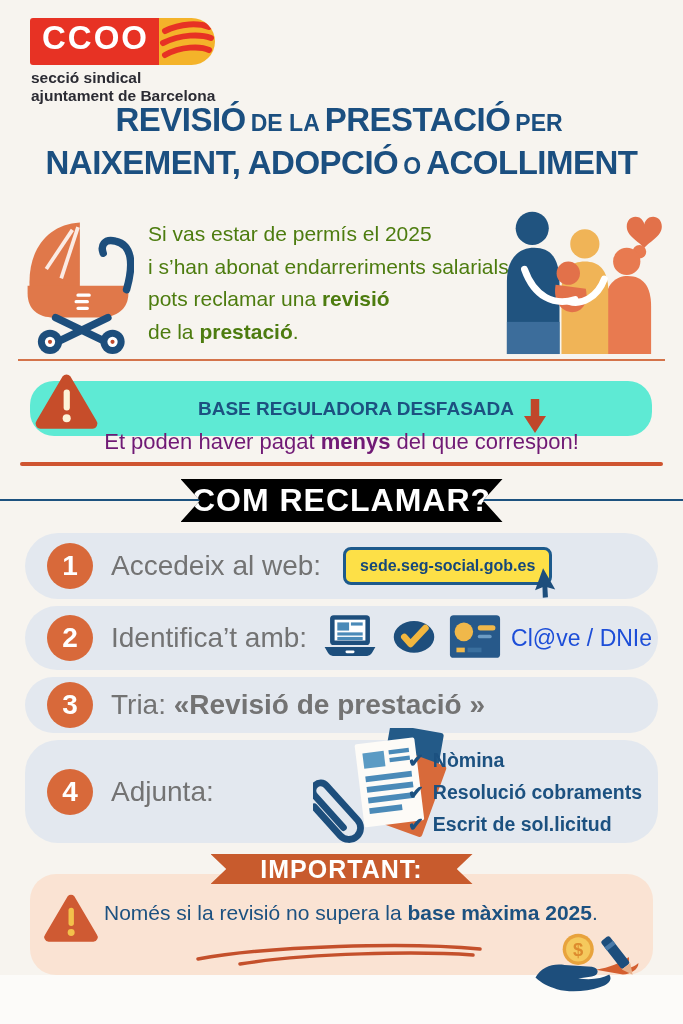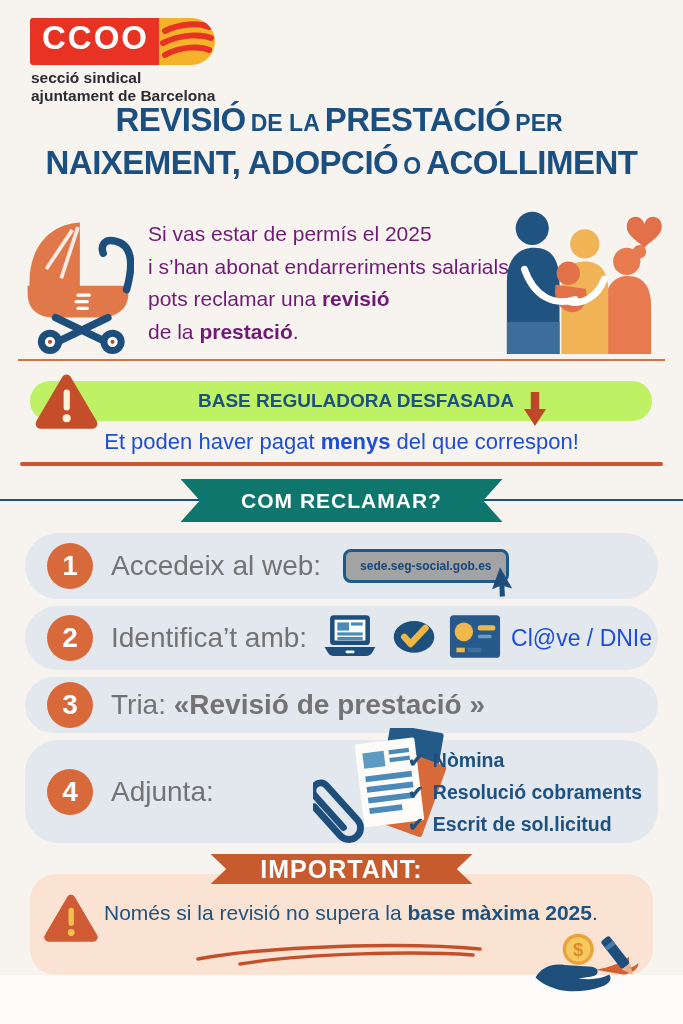--- a/index.html
+++ b/index.html
@@ -20,61 +20,61 @@
   }
   .logo-flag svg { position:absolute; inset:0; }
   .logo-sub { position:absolute; left:31px; top:69px; font-weight:700; color:#2b2b33; font-size:15.5px; line-height:17.5px; }
   
   .title { position:absolute; left:0; right:0; top:101px; text-align:center; color:#1b4f80; font-weight:700; }
   .title .t-line { line-height:37px; white-space:nowrap; }
   .t-big { font-size:33px; letter-spacing:-0.5px; }
   .t-small { font-size:23px; margin:0 5px; }
   
   .stroller { position:absolute; left:22px; top:213px; }
-  .intro-text { position:absolute; left:148px; top:218px; font-size:21px; line-height:32.5px; color:#701a75; }
+  .intro-text { position:absolute; left:148px; top:218px; font-size:21px; line-height:32.5px; color:#4d7c0f; }
   .family { position:absolute; left:495px; top:203px; }
   .divider-orange { position:absolute; left:18px; right:18px; top:359px; height:2px; background:#d4734a; }
   
   .alert-pill {
-    position:absolute; left:30px; top:381px; width:622px; height:40px;
-    background:#bef264; border-radius:24px;
+    position:absolute; left:30px; top:381px; width:622px; height:55px;
+    background:#5eead4; border-radius:24px;
     display:flex; align-items:center; justify-content:center; padding-left:62px;
   }
   .alert-row { display:flex; align-items:center; gap:10px; font-weight:700; font-size:19px; color:#1c5180; white-space:nowrap; }
   .alert-arrow { margin-bottom:-20px; }
   .alert-triangle { position:absolute; left:33px; top:371px; }
-  .alert-sub { position:absolute; left:0; right:0; top:429px; text-align:center; font-size:22px; color:#1d4ed8; }
+  .alert-sub { position:absolute; left:0; right:0; top:429px; text-align:center; font-size:22px; color:#701a75; }
   .divider-red { position:absolute; left:20px; right:20px; top:462px; height:4px; background:#cf5430; border-radius:3px; }
   
   .section-line { position:absolute; left:0; right:0; top:499px; height:2px; background:#1d527f; }
   .ribbon {
     position:absolute; left:50%; transform:translateX(-50%);
     display:flex; align-items:center; justify-content:center;
     color:#fff; font-weight:700; letter-spacing:1px;
     clip-path:polygon(0 0, 100% 0, 94% 50%, 100% 100%, 0 100%, 6% 50%);
   }
-  .ribbon-blue { top:479px; width:322px; height:43px; background:#0f766e; font-size:21px; }
+  .ribbon-blue { top:479px; width:322px; height:43px; background:#000000; font-size:32px; }
   .ribbon-orange { top:854px; width:262px; height:30px; background:#c85b2d; font-size:25px; z-index:5; }
   
   .steps { position:absolute; left:25px; top:533px; width:633px; }
   .step-row {
     position:relative; background:#e3e8ef; border-radius:33px; margin-bottom:7px;
     display:flex; align-items:center; padding:0 16px; overflow:visible;
   }
   .row-1 { height:66px; } .row-2 { height:64px; } .row-3 { height:56px; } .row-4 { height:103px; }
   .step-num {
     flex:0 0 46px; width:46px; height:46px; background:#d8693a; border-radius:50%;
     color:#fff; font-weight:700; font-size:28px; display:flex; align-items:center; justify-content:center;
     margin:0 18px 0 6px;
   }
   .step-label { font-size:28px; color:#737373; white-space:nowrap; }
   .step-label b, .intro-text b, .alert-sub b, .note b { font-weight:700; }
   .url-box {
-    position:relative; margin-left:22px; background:#a3a3a3; border:3px solid #1d5a8c; border-radius:8px;
-    padding:7px 14px; font-weight:700; font-size:12px; color:#15477a; white-space:nowrap;
+    position:relative; margin-left:22px; background:#fde047; border:3px solid #1d5a8c; border-radius:8px;
+    padding:7px 14px; font-weight:700; font-size:16px; color:#15477a; white-space:nowrap;
   }
   .cursor { position:absolute; right:-12px; bottom:-24px; }
   .icon-row { display:flex; align-items:center; gap:13px; margin-left:14px; }
   .idp-value { font-size:23px; color:#1d4ed8; margin-left:10px; white-space:nowrap; }
   .docs-illustration { position:absolute; left:288px; top:-12px; }
   .checklist { position:absolute; right:16px; top:50%; transform:translateY(-50%); display:flex; flex-direction:column; gap:9px; }
   .check-item { display:flex; align-items:center; gap:9px; font-weight:700; font-size:19.5px; color:#1c5180; white-space:nowrap; }
   .check-glyph { font-size:19px; color:#1c5180; }
   
   .peach-panel { position:absolute; left:30px; top:874px; width:623px; height:101px; background:#fae3d3; border-radius:26px; z-index:1; }

